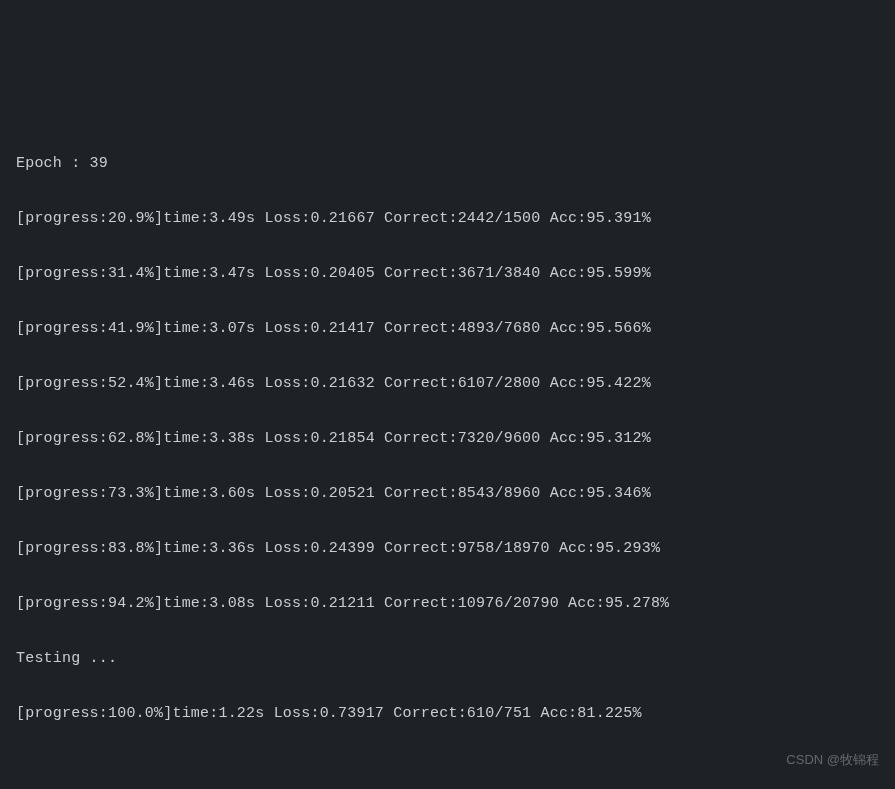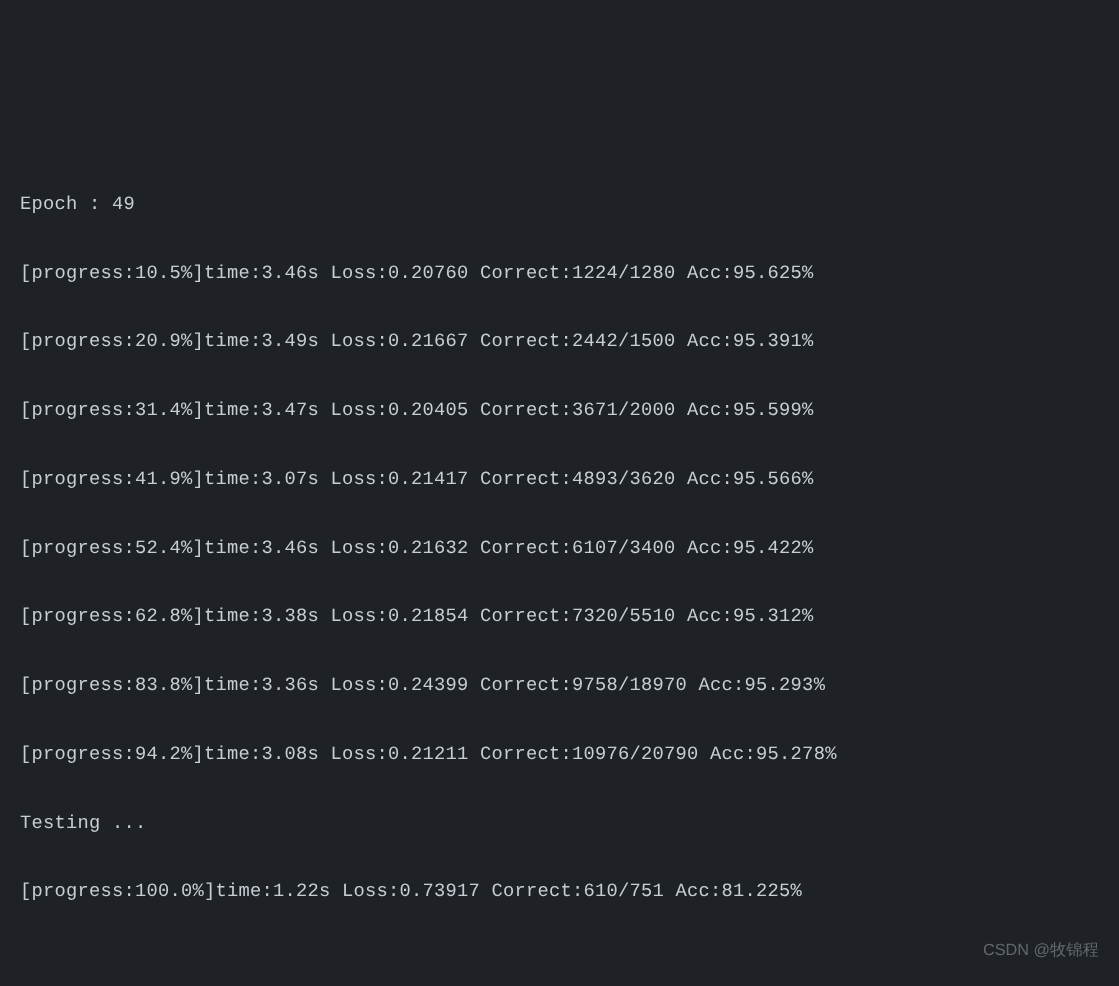--- a/index.html
+++ b/index.html
@@ -34,27 +34,27 @@
       letter-spacing: 0;
       opacity: 0.75;
     }
   </style>
 </head>
 <body>
 
 
 
 <div>
-<span class="line">Epoch : 49</span>
-<span class="line">[progress:10.5%]time:3.46s Loss:0.20760 Correct:1224/1280 Acc:95.625%</span>
+<span class="line">Epoch : 39</span>
 <span class="line">[progress:20.9%]time:3.49s Loss:0.21667 Correct:2442/1500 Acc:95.391%</span>
-<span class="line">[progress:31.4%]time:3.47s Loss:0.20405 Correct:3671/2000 Acc:95.599%</span>
-<span class="line">[progress:41.9%]time:3.07s Loss:0.21417 Correct:4893/3620 Acc:95.566%</span>
-<span class="line">[progress:52.4%]time:3.46s Loss:0.21632 Correct:6107/3400 Acc:95.422%</span>
-<span class="line">[progress:62.8%]time:3.38s Loss:0.21854 Correct:7320/5510 Acc:95.312%</span>
+<span class="line">[progress:31.4%]time:3.47s Loss:0.20405 Correct:3671/3840 Acc:95.599%</span>
+<span class="line">[progress:41.9%]time:3.07s Loss:0.21417 Correct:4893/7680 Acc:95.566%</span>
+<span class="line">[progress:52.4%]time:3.46s Loss:0.21632 Correct:6107/2800 Acc:95.422%</span>
+<span class="line">[progress:62.8%]time:3.38s Loss:0.21854 Correct:7320/9600 Acc:95.312%</span>
+<span class="line">[progress:73.3%]time:3.60s Loss:0.20521 Correct:8543/8960 Acc:95.346%</span>
 <span class="line">[progress:83.8%]time:3.36s Loss:0.24399 Correct:9758/18970 Acc:95.293%</span>
 <span class="line">[progress:94.2%]time:3.08s Loss:0.21211 Correct:10976/20790 Acc:95.278%</span>
 <span class="line">Testing ...</span>
 <span class="line">[progress:100.0%]time:1.22s Loss:0.73917 Correct:610/751 Acc:81.225%</span>
 
 
 
 
 
 

